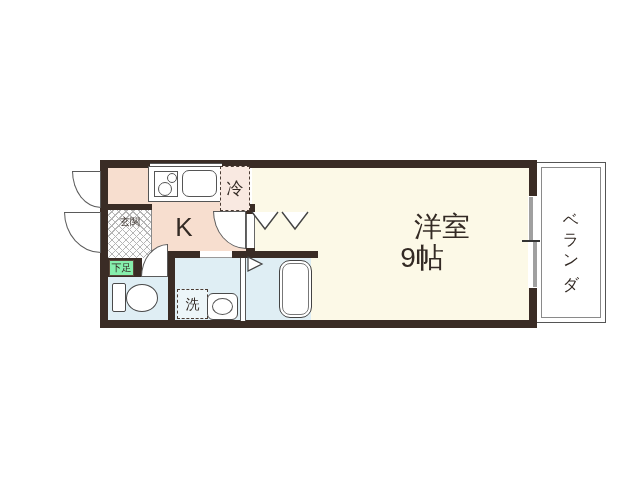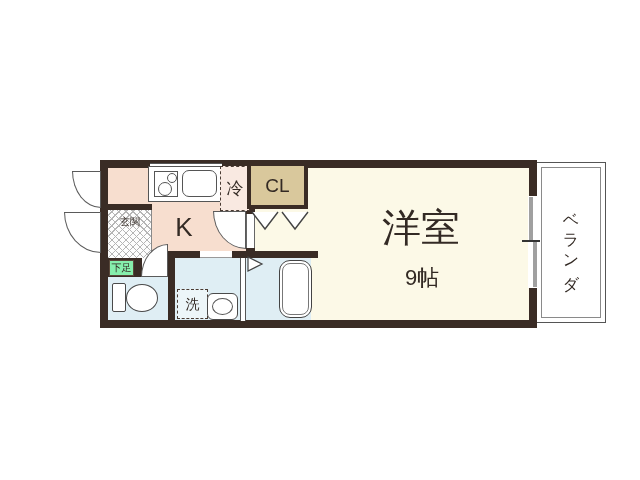--- a/index.html
+++ b/index.html
@@ -76,21 +76,20 @@
 
 
   <div class="abs" style="left:148px;top:166px;width:73px;height:36px;background:#fff;border:1.3px solid #555;"></div>
   <div class="abs" style="left:154px;top:171px;width:24px;height:26px;background:#fff;border:1.1px solid #555;"></div>
   <div class="abs" style="left:158px;top:182px;width:14px;height:14px;border:1.2px solid #555;border-radius:50%;background:#fff;"></div>
   <div class="abs" style="left:167px;top:173px;width:10px;height:10px;border:1.2px solid #555;border-radius:50%;background:#fff;"></div>
   <div class="abs" style="left:182px;top:170px;width:35px;height:27px;background:#fff;border:1.4px solid #555;border-radius:7px;"></div>
 
   <div class="abs dashedbox lbl" style="left:220px;top:166px;width:30px;height:45px;background:#f9e9e1;font-size:17px;">冷</div>
 
-  <div class="abs lbl" style="left:247px;top:162px;width:61px;height:47px;background:#d9c89c;border:4px solid #3a2c25;font-size:19px;">CL</div>
 
   <div class="abs door-bl" style="left:72px;top:171px;width:29px;height:37px;"></div>
   <div class="abs door-bl" style="left:64px;top:212px;width:37px;height:41px;"></div>
   <div class="abs door-bl" style="left:213px;top:211px;width:33px;height:38px;"></div>
   <div class="abs door-tl" style="left:141px;top:244px;width:27px;height:33px;"></div>
 
   <div class="abs fix" style="left:112px;top:283px;width:14px;height:29px;border-radius:2px;"></div>
   <div class="abs fix" style="left:126px;top:284px;width:32px;height:28px;border-radius:50%;"></div>
 
   <div class="abs dashedbox lbl" style="left:177px;top:289px;width:31px;height:30px;background:rgba(255,255,255,0.45);font-size:14px;">洗</div>
@@ -101,16 +100,16 @@
     <div class="abs" style="left:2px;top:2px;right:2px;bottom:2px;border:1px solid #777;border-radius:8px;"></div>
   </div>
 
   <svg class="abs" style="left:0;top:0;" width="640" height="480" viewBox="0 0 640 480">
     <polyline points="252,212 265,229 278,212" fill="#fff" stroke="#444" stroke-width="1.4"></polyline>
     <polyline points="282,212 295,229 308,212" fill="#fff" stroke="#444" stroke-width="1.4"></polyline>
     <polygon points="248,257 262,264 248,271" fill="#fff" stroke="#444" stroke-width="1.2"></polygon>
   </svg>
 
   <div class="abs lbl" style="left:168px;top:211px;width:32px;height:32px;font-size:26px;">K</div>
-  <div class="abs lbl" style="left:381px;top:212px;width:80px;height:30px;font-size:39px;">洋室</div>
-  <div class="abs lbl" style="left:382px;top:243px;width:80px;height:30px;font-size:22px;margin-top:20px;">9帖</div>
+  <div class="abs lbl" style="left:402px;top:212px;width:80px;height:30px;font-size:28px;">洋室</div>
+  <div class="abs lbl" style="left:382px;top:243px;width:80px;height:30px;font-size:28px;">9帖</div>
 
 </div>
 
 </body></html>

